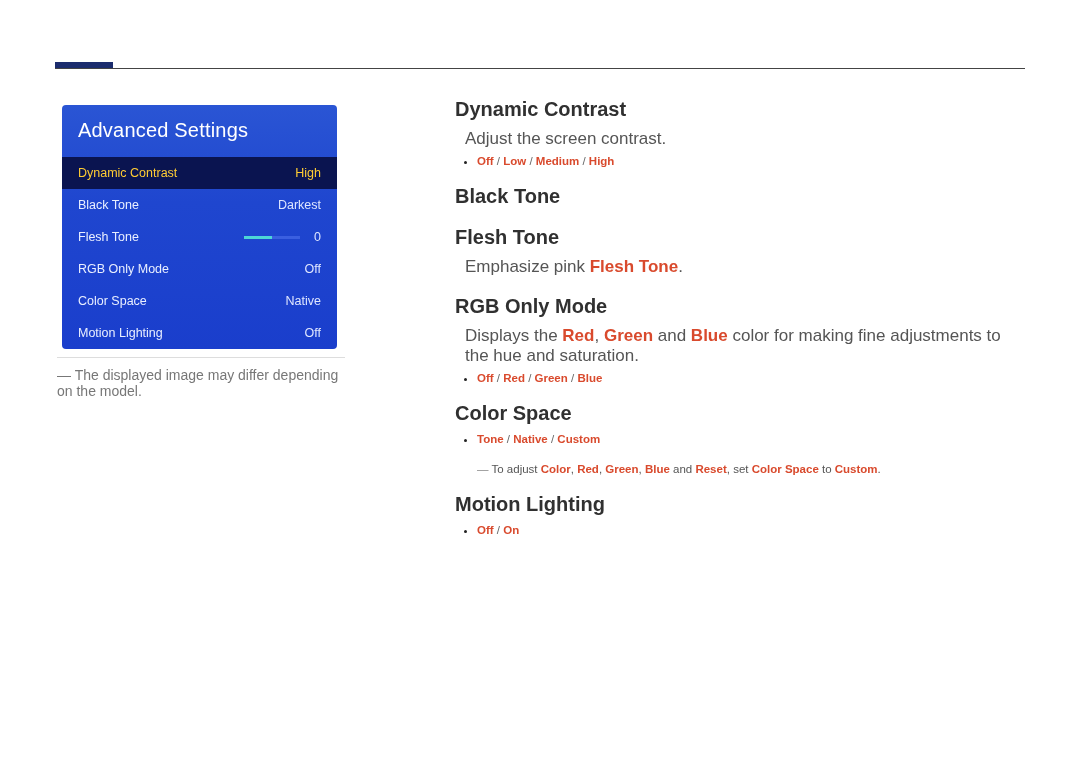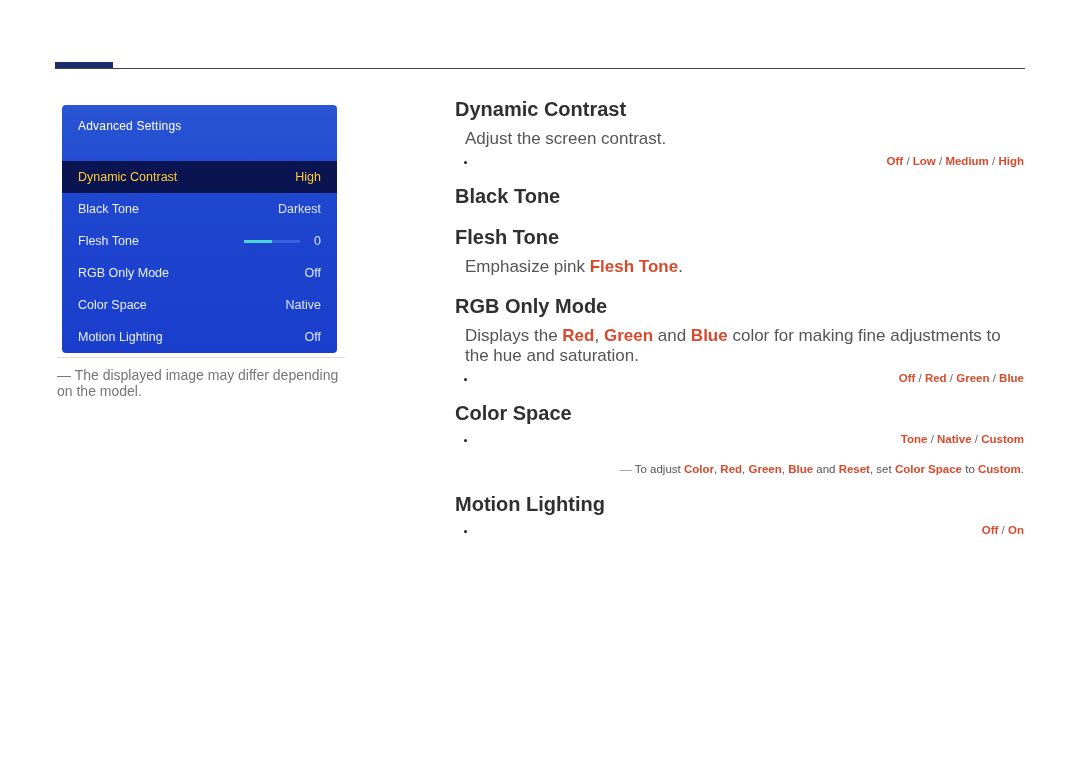--- a/index.html
+++ b/index.html
@@ -40,22 +40,22 @@
     left: 62px;
     top: 105px;
     width: 275px;
     border-radius: 4px;
     overflow: hidden;
     background: linear-gradient(180deg, #2a55d4 0%, #1f46cf 40%, #1a3ecc 100%);
     color: #fff;
     font-size: 13px;
   }
   .osd-title {
-    padding: 14px 16px 28px 16px;
-    font-size: 12px;
+    padding: 14px 16px 15px 16px;
+    font-size: 20px;
     font-weight: 400;
     letter-spacing: .2px;
   }
   .osd-item {
     display: flex;
     justify-content: space-between;
     align-items: center;
     padding: 9px 16px;
     color: #e9efff;
     font-size: 12.5px;
@@ -117,21 +117,21 @@
     font-size: 17px;
     color: #555;
     margin: 0 0 6px 10px;
   }
   .content ul {
     margin: 0 0 18px 0;
     padding: 0 0 0 22px;
     list-style: disc;
     font-size: 11.5px;
   }
-  .content ul li { margin: 2px 0; text-align: right; }
+  .content ul li { margin: 2px 0; }
   .content ul.sub { list-style: none; padding-left: 22px; margin-top: 4px; }
   .content ul.sub li::before { content: "― "; color: #888; }
 
   .sect { margin-bottom: 18px; }
   .hl  { color: #d94a2d; font-weight: 700; }
   .sep { color: #666; font-weight: 400; }
   .txt { color: #555; }
 
 </style>
 </head>

